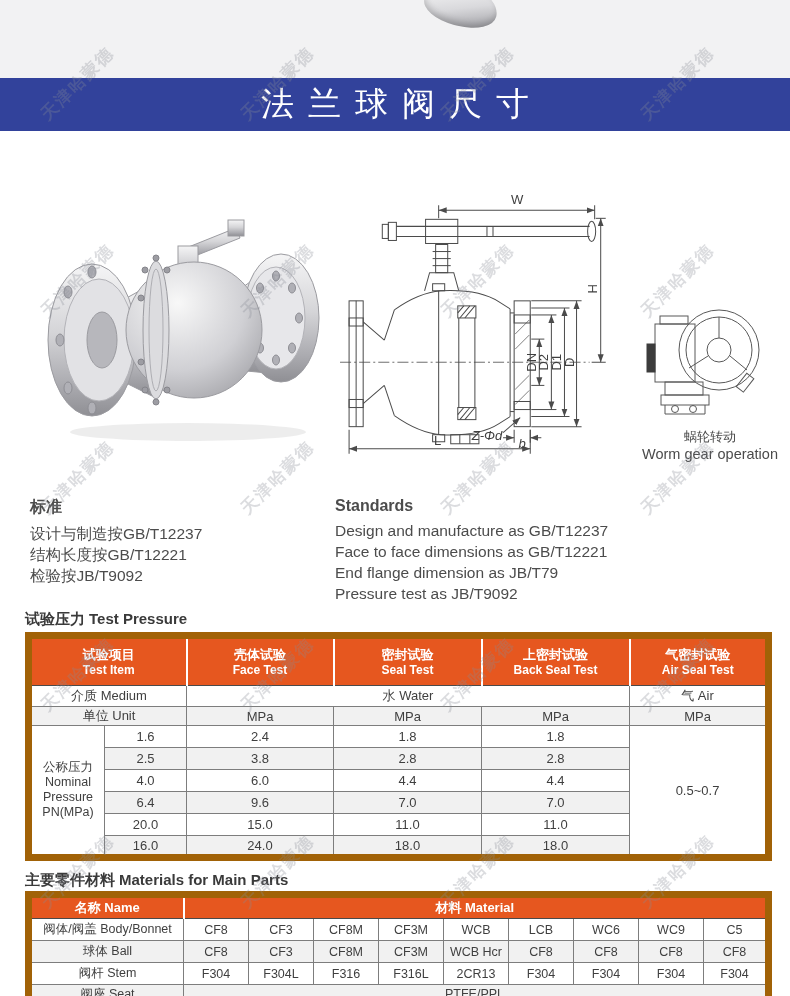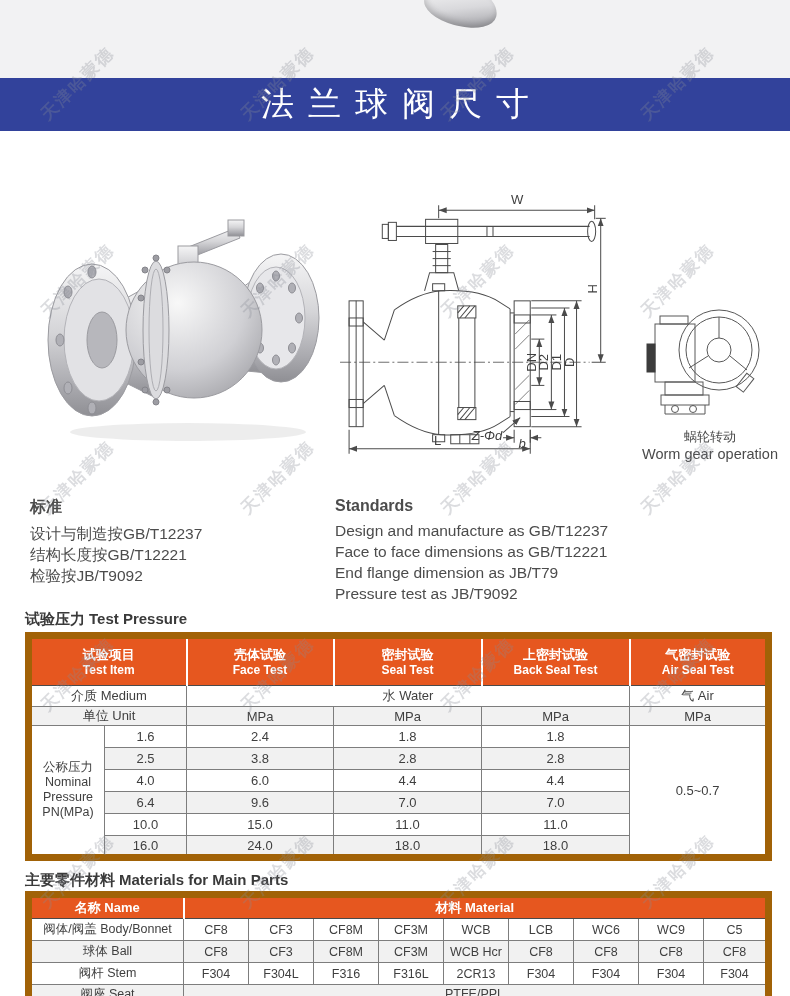--- a/index.html
+++ b/index.html
@@ -373,21 +373,21 @@
       <td>4.4</td>
       <td>4.4</td>
     </tr>
     <tr class="r-data">
       <td class="shade">6.4</td>
       <td class="shade">9.6</td>
       <td class="shade">7.0</td>
       <td class="shade">7.0</td>
     </tr>
     <tr class="r-data">
-      <td>10.0</td>
+      <td>20.0</td>
       <td>15.0</td>
       <td>11.0</td>
       <td>11.0</td>
     </tr>
     <tr class="r-data">
       <td class="shade">16.0</td>
       <td class="shade">24.0</td>
       <td class="shade">18.0</td>
       <td class="shade">18.0</td>
     </tr>

